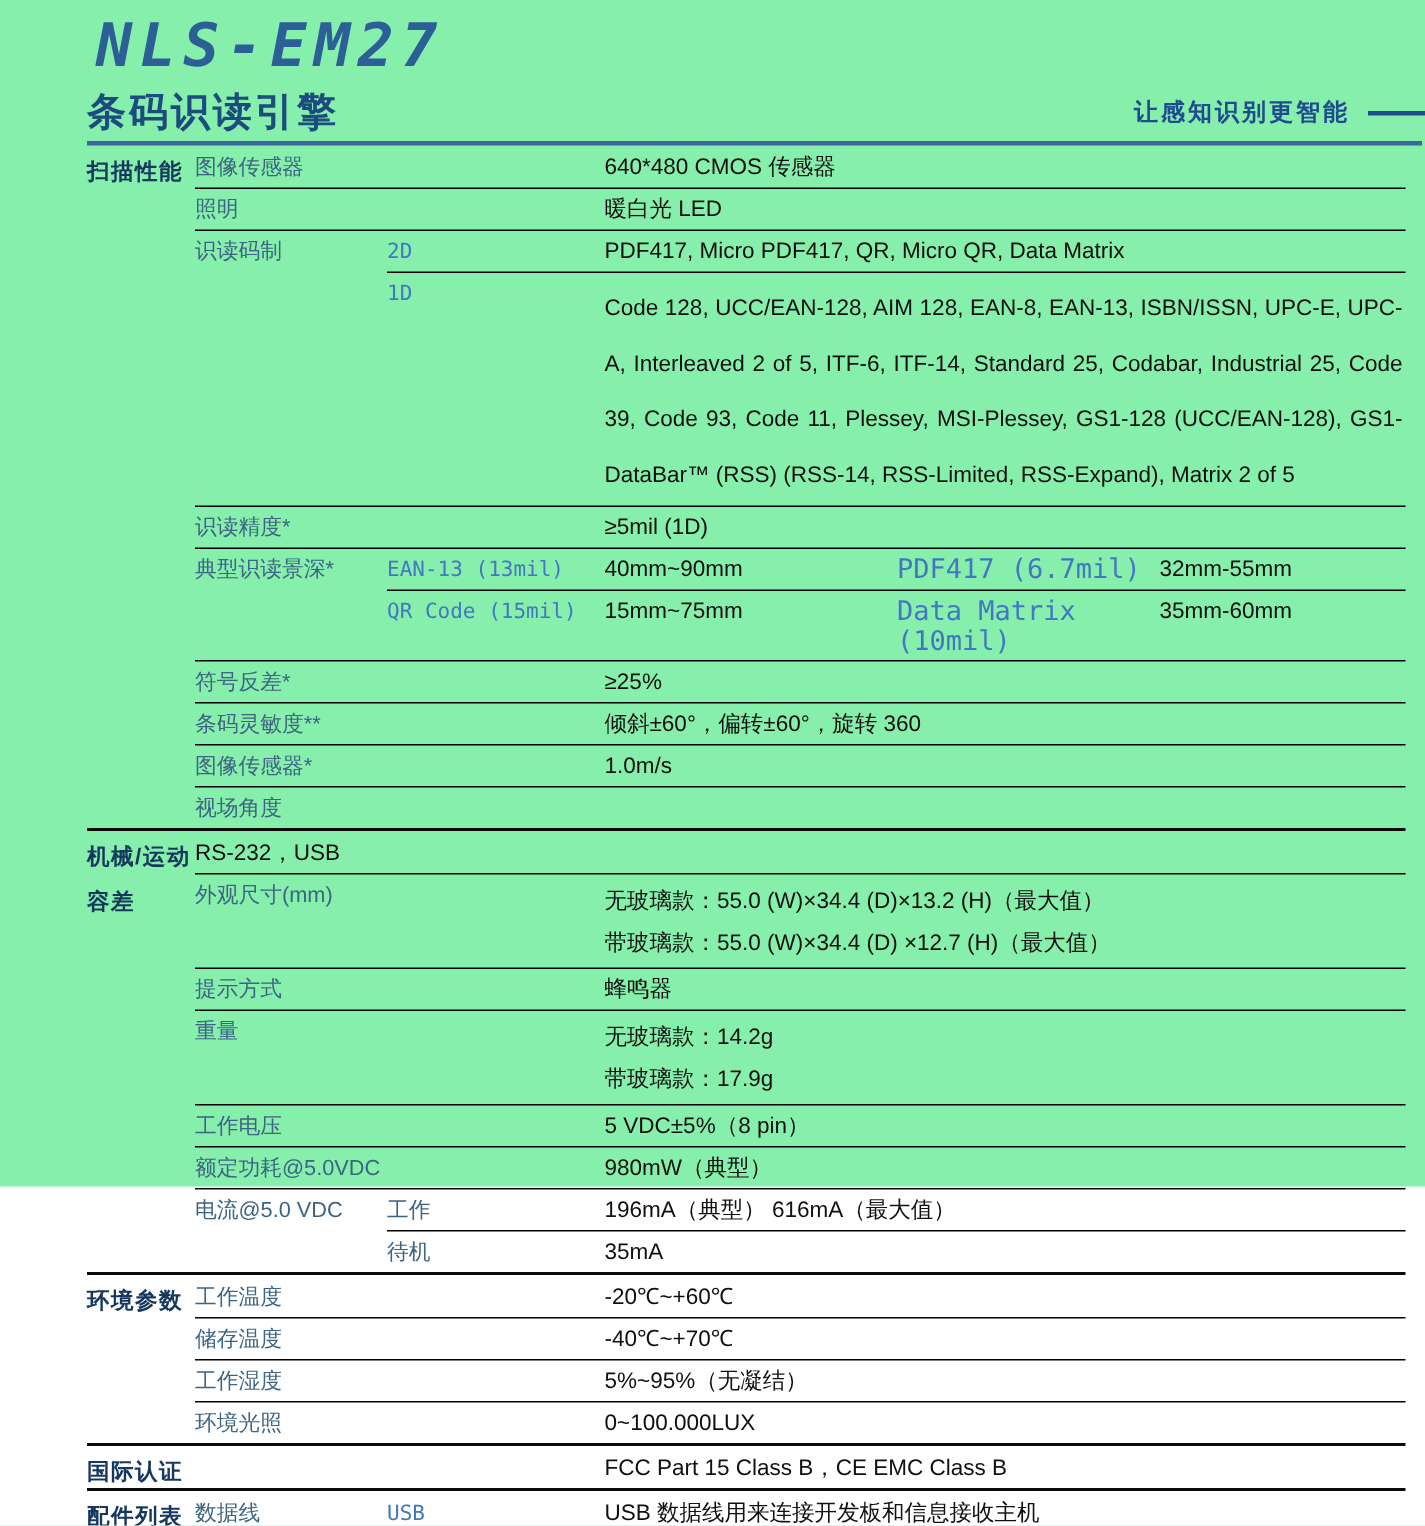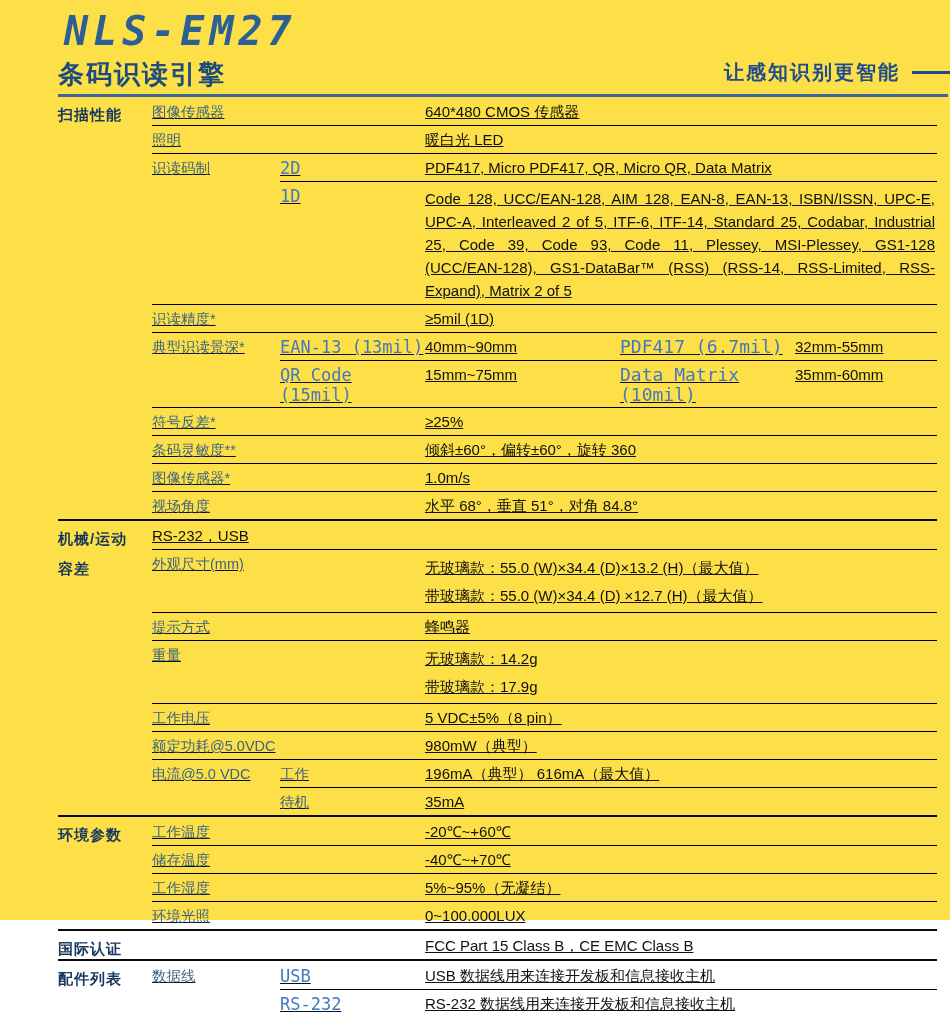--- a/index.html
+++ b/index.html
@@ -1,51 +1,51 @@
 <!DOCTYPE html>
 <html><head>
 <meta charset="utf-8">
 <style>
   html,body{margin:0;padding:0;background:#ffffff;}
   body{width:950px;height:1017px;overflow:hidden;font-family:"Liberation Sans",sans-serif;color:#111;}
-  .page{position:relative;width:950px;height:920px;background:#fde047;}
+  .page{position:relative;width:950px;height:791px;background:#86efac;}
 
   
   .header{padding:6px 0 0 58px;}
   .model{font-family:"DejaVu Sans Mono",monospace;font-style:italic;font-weight:bold;
          font-size:40px;letter-spacing:5px;color:#2B5F96;margin-left:6px;line-height:50px;}
   .header-line2{display:flex;align-items:flex-end;justify-content:space-between;margin-top:2px;gap:12px;}
   .subtitle{font-weight:bold;font-size:26px;letter-spacing:2px;color:#1C4B7E;line-height:32px;}
   .tagline-wrap{display:flex;align-items:center;margin-bottom:4px;}
-  .tagline{font-weight:bold;font-size:20px;letter-spacing:2px;color:#1E4C8F;}
+  .tagline{font-weight:bold;font-size:16px;letter-spacing:2px;color:#1E4C8F;}
   .tagline-dash{width:38px;height:3px;background:#1E4C8F;margin-left:12px;}
   .header-rule{height:3px;background:#3B659C;margin:4px 0 0 58px;width:890px;}
 
   
   .spec{position:relative;margin-left:58px;width:879px;}
   .section{position:relative;border-top:2px solid #0a0a0a;}
   .section.first{border-top:none;}
   .c1{position:absolute;left:0;top:3px;width:80px;font-weight:bold;font-size:15px;
       color:#16375E;line-height:30px;letter-spacing:1px;}
-  .rows{margin-left:94px;text-decoration:underline;}
+  .rows{margin-left:72px;}
   .row{position:relative;display:flex;min-height:28px;align-items:flex-start;}
   .row.sep2::before,.row.sep3::before{content:"";position:absolute;top:0;right:0;height:1px;background:#000;}
   .row.sep2::before{left:0;}
   .row.sep3::before{left:128px;}
   .row>div{padding-top:5px;padding-bottom:2px;line-height:20px;}
   .c2{width:128px;flex:0 0 128px;font-size:14.5px;color:#3D6483;}
   .c2w{width:273px;flex:0 0 273px;font-size:14.5px;color:#3D6483;}
-  .c3{width:145px;flex:0 0 145px;font-family:"DejaVu Sans Mono",monospace;font-size:17px;
+  .c3{width:145px;flex:0 0 145px;font-family:"DejaVu Sans Mono",monospace;font-size:14px;
       color:#4477C1;padding-top:7px;}
   .c3cn{width:145px;flex:0 0 145px;font-size:14.5px;color:#3D6483;}
   .v{flex:1;font-size:15px;color:#101010;}
   .v1{flex:0 0 195px;font-size:15px;color:#101010;}
   .c3b{flex:0 0 175px;font-family:"DejaVu Sans Mono",monospace;font-size:18px;color:#4477C1;padding-top:7px;}
   .v2{flex:1;font-size:15px;color:#101010;}
-  .v.justify{text-align:justify;line-height:23px;padding-top:6px;padding-right:2px;}
+  .v.justify{text-align:justify;line-height:37px;padding-top:6px;padding-right:2px;}
   .vline{line-height:28px;}
 </style>
 </head>
 <body>
 
 <div class="page">
 
   <div class="header">
     <div class="model">NLS-EM27</div>
     <div class="header-line2">
@@ -106,21 +106,20 @@
         <div class="row sep2">
           <div class="c2w">条码灵敏度**</div>
           <div class="v">倾斜±60°，偏转±60°，旋转 360</div>
         </div>
         <div class="row sep2">
           <div class="c2w">图像传感器*</div>
           <div class="v">1.0m/s</div>
         </div>
         <div class="row sep2">
           <div class="c2w">视场角度</div>
-          <div class="v">水平 68°，垂直 51°，对角 84.8°</div>
         </div>
       </div>
     </div>
 
     <div class="section">
       <div class="c1">机械/运动容差</div>
       <div class="rows">
         <div class="row">
           <div class="v">RS-232，USB</div>
         </div>

